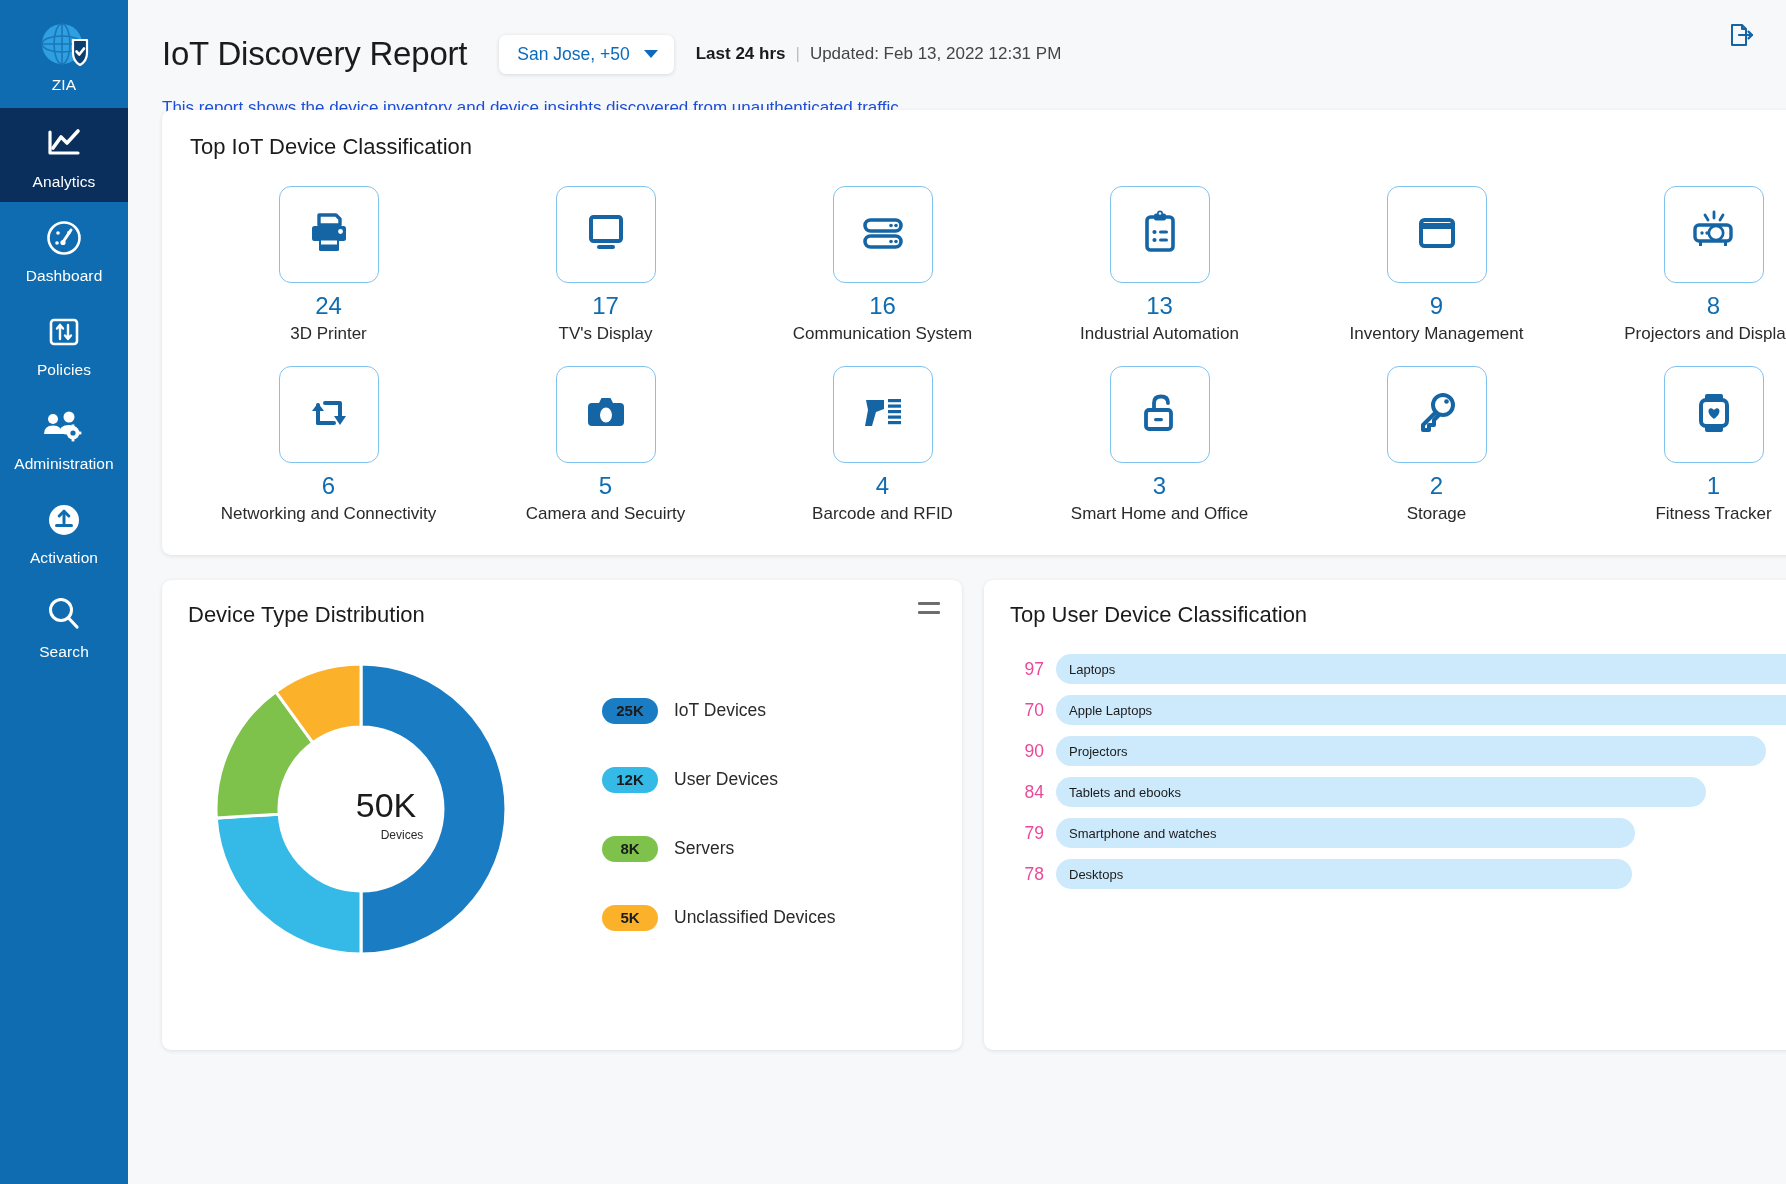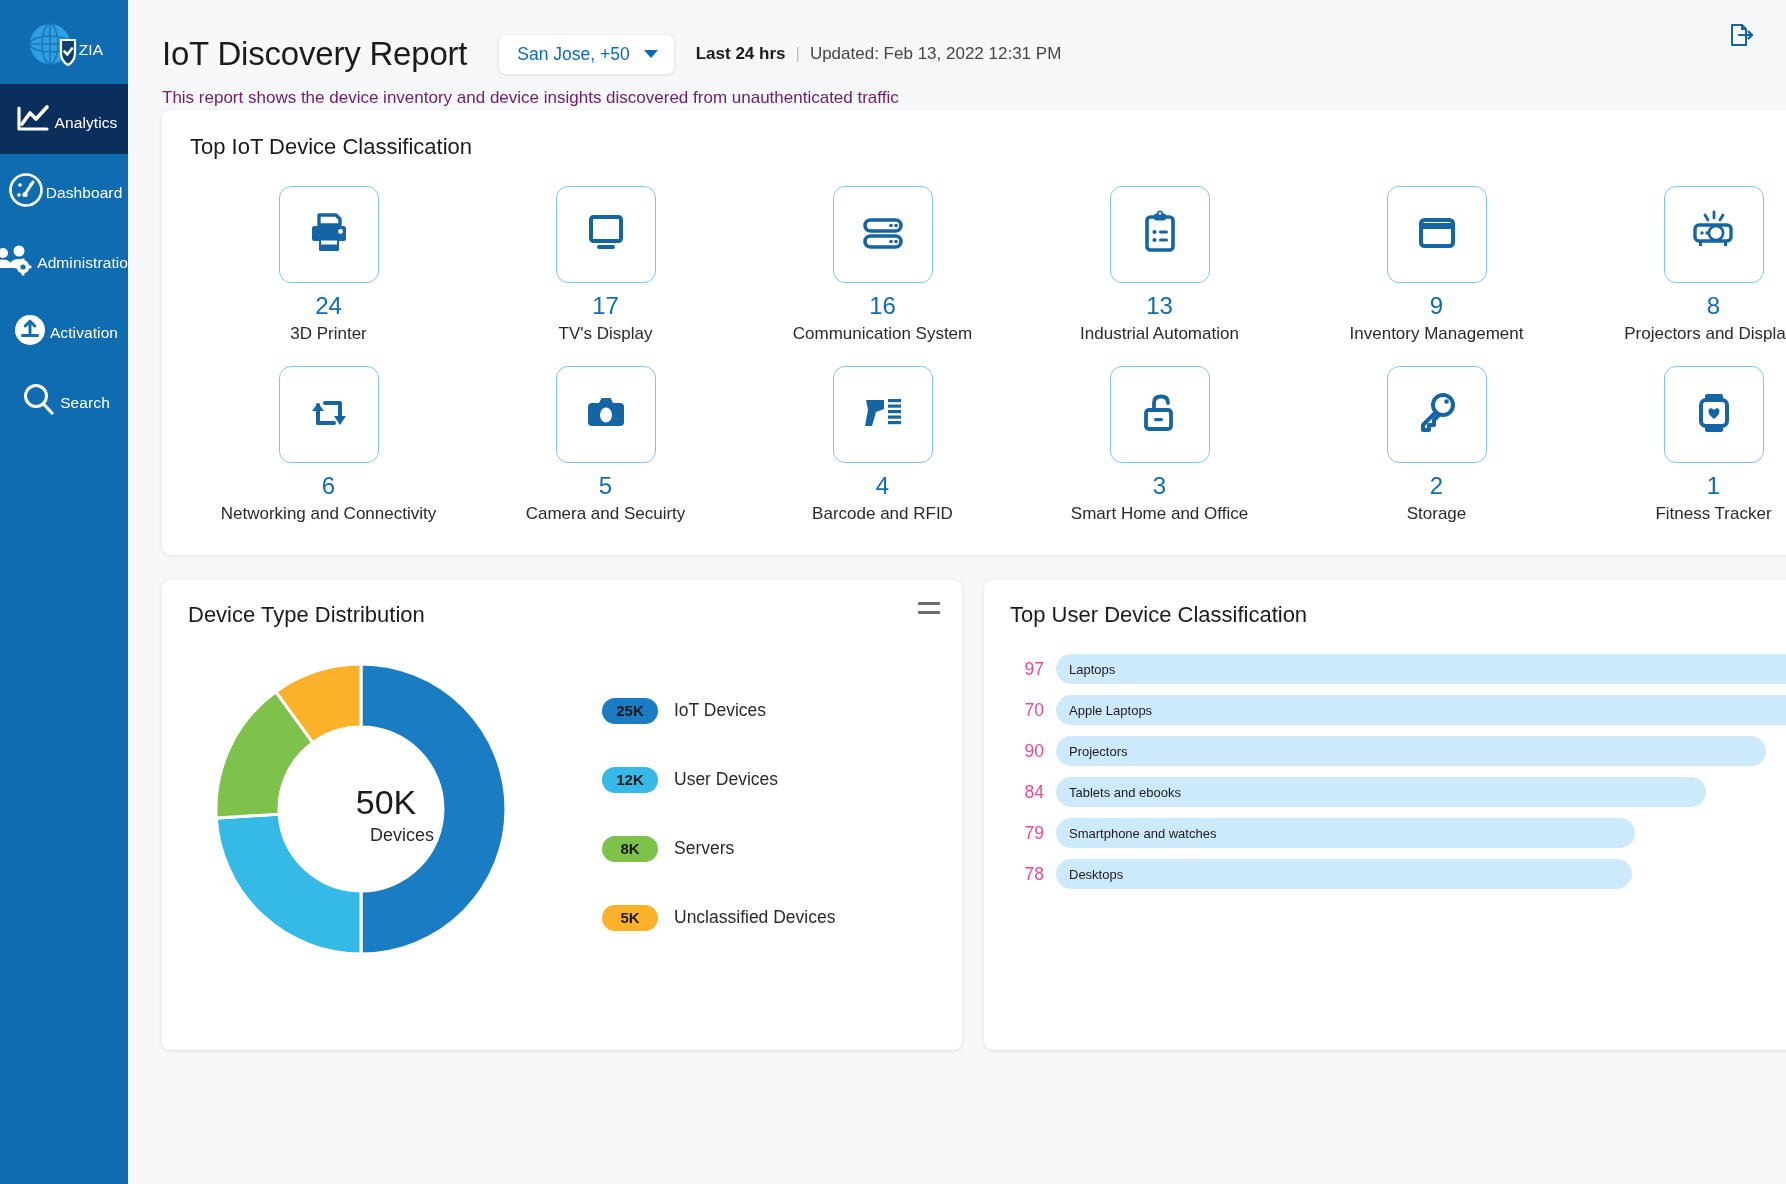--- a/index.html
+++ b/index.html
@@ -13,21 +13,21 @@
 
   
   .sidebar {
     width: 128px; flex: 0 0 128px;
     background: #0f6cb0;
     display: flex; flex-direction: column;
     align-items: stretch;
     padding-top: 10px;
   }
   .nav-item {
-    display: flex; flex-direction: row;
+    display: flex; flex-direction: column;
     align-items: center; justify-content: center;
     padding: 13px 2px 11px 2px;
     cursor: pointer;
     color: #ffffff;
   }
   .nav-item.brand { padding-top: 14px; padding-bottom: 14px; }
   .nav-item.active { background: #0a2f5c; }
   .nav-icon { display: block; height: 46px; display:flex; align-items:center; justify-content:center; }
   .nav-label {
     font-size: 15.5px; letter-spacing: .1px;
@@ -69,21 +69,21 @@
     margin-left: 22px; display: flex; align-items: center;
     font-size: 17px; color: #454545; gap: 10px; white-space: nowrap;
   }
   .meta .strong { color: #1b1b1b; font-weight: 700; }
   .meta .sep { color: #bfbfbf; }
   .export-btn {
     position: absolute; right: 32px; top: 22px;
     cursor: pointer; line-height: 0;
   }
   .subtitle {
-    font-size: 17px; color: #701a75; margin-top: 14px;
+    font-size: 17px; color: #1d4ed8; margin-top: 24px;
   }
 
   
   .card {
     background: #ffffff;
     border-radius: 9px;
     box-shadow: 0 1px 4px rgba(0,0,0,.10);
     position: relative;
   }
   .card-title {
@@ -131,21 +131,21 @@
     padding: 22px 26px;
   }
   .donut-wrap { display: flex; align-items: center; margin-top: 26px; }
   .donut-holder { position: relative; width: 360px; height: 320px; margin-left: 18px; }
   .donut-center {
     position: absolute; left: 0; right: 0; top: 0; bottom: 0;
     display: flex; flex-direction: column; align-items: center; justify-content: center;
     pointer-events: none;
   }
   .donut-value { font-size: 34px; color: #1b1b1b; }
-  .donut-sub { font-size: 18px; color: #2a2a2a; margin-top: 3px; margin-left: 32px; }
+  .donut-sub { font-size: 12px; color: #2a2a2a; margin-top: 3px; margin-left: 32px; }
   .legend { margin-left: 36px; display: flex; flex-direction: column; gap: 43px; }
   .legend-row { display: flex; align-items: center; gap: 16px; cursor: pointer; }
   .legend-pill {
     min-width: 56px; height: 26px; border-radius: 13px;
     display: flex; align-items: center; justify-content: center;
     font-size: 15px; font-weight: 700; color: #1b1b1b;
     padding: 0 12px;
   }
   .legend-text { font-size: 17.5px; color: #2a2a2a; }
 
@@ -211,20 +211,30 @@
           <circle cx="14" cy="15" r="1.8" fill="#ffffff"></circle>
           <circle cx="25" cy="14.5" r="1.8" fill="#ffffff"></circle>
           <circle cx="13" cy="25" r="1.8" fill="#ffffff"></circle>
           <path d="M19 24 L27 12" stroke="#ffffff" stroke-width="3" stroke-linecap="round"></path>
           <circle cx="19" cy="24.5" r="2.6" fill="#ffffff"></circle>
         </svg>
       </span>
       <span class="nav-label">Dashboard</span>
     </div>
 
+    <div class="nav-item">
+      <span class="nav-icon">
+        <svg width="40" height="40" viewBox="0 0 40 40">
+          <rect x="7" y="8" width="26" height="24" rx="3" fill="none" stroke="#ffffff" stroke-width="2.6"></rect>
+          <path d="M16 27 L16 13 M16 13 L13 16.5 M16 13 L19 16.5" stroke="#ffffff" stroke-width="2.4" fill="none" stroke-linecap="round" stroke-linejoin="round"></path>
+          <path d="M24 13 L24 27 M24 27 L21 23.5 M24 27 L27 23.5" stroke="#ffffff" stroke-width="2.4" fill="none" stroke-linecap="round" stroke-linejoin="round"></path>
+        </svg>
+      </span>
+      <span class="nav-label">Policies</span>
+    </div>
 
     <div class="nav-item">
       <span class="nav-icon">
         <svg width="46" height="40" viewBox="0 0 46 40">
           <circle cx="12" cy="13" r="5" fill="#ffffff"></circle>
           <path d="M3 28 Q3 19.5 12 19.5 Q21 19.5 21 28 Z" fill="#ffffff"></path>
           <circle cx="28" cy="11" r="5.5" fill="#ffffff"></circle>
           <path d="M18 28 Q18 19 28 19 Q38 19 38 28 Z" fill="#ffffff"></path>
           <circle cx="32" cy="27" r="6.5" fill="#ffffff"></circle>
           <circle cx="32" cy="27" r="2.6" fill="#0f6cb0"></circle>

